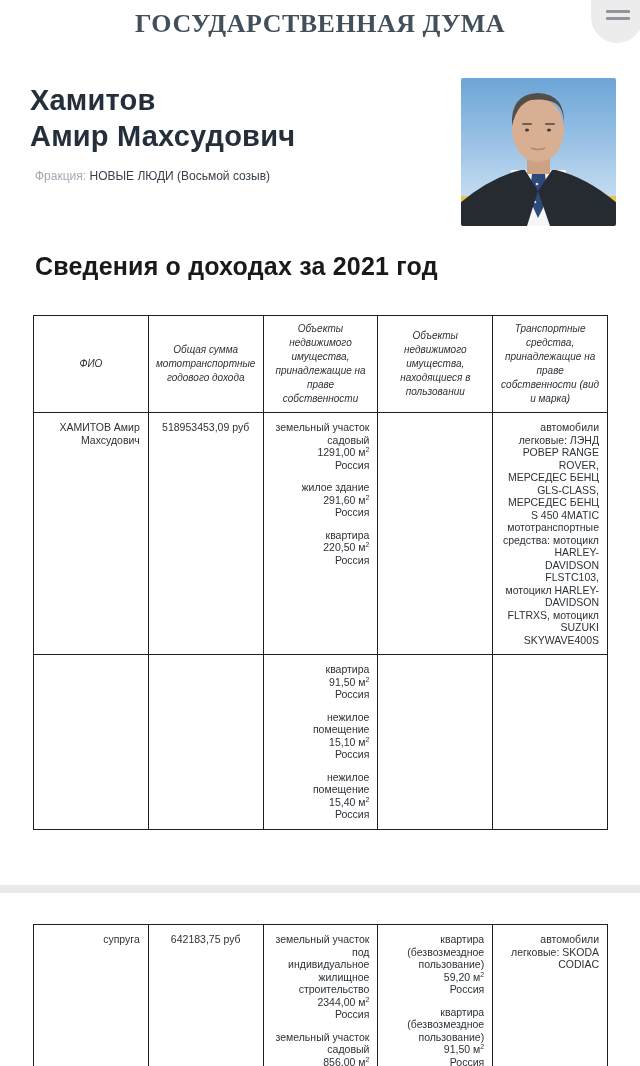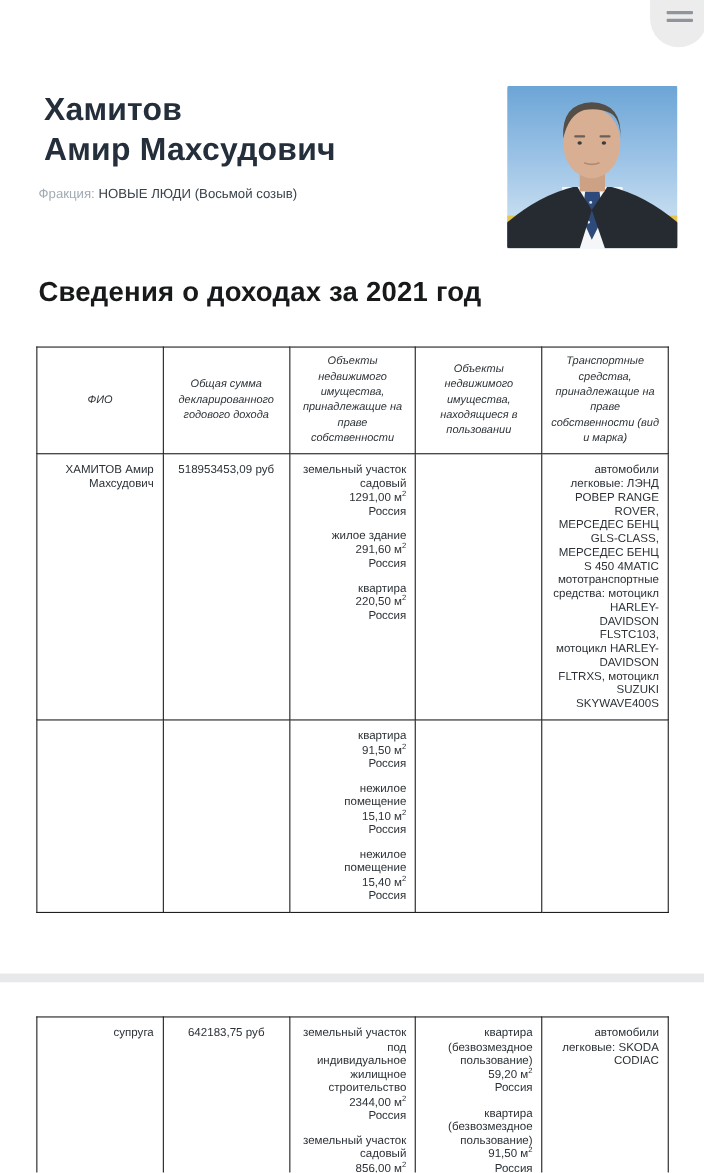--- a/index.html
+++ b/index.html
@@ -30,21 +30,21 @@
   .menu-icon { position:absolute; left:15px; top:21px; width:24px; height:11px; }
   .menu-icon i {
     position:absolute; left:0; width:24px; height:3px;
     background:#8f959b; border-radius:1px;
   }
   .menu-icon i:nth-child(1){ top:0; }
   .menu-icon i:nth-child(2){ top:7px; }
 
   
   .deputy-name {
-    position:absolute; top:82px; left:40px;
+    position:absolute; top:82px; left:30px;
     font-size:29px; font-weight:700; line-height:36px;
     color:#242f3b; letter-spacing:0.2px; margin:0;
   }
   .fraction { position:absolute; top:169px; left:35px; font-size:12px; }
   .fraction .fr-label { color:#a2abb3; }
   .fraction .fr-value { color:#39424b; }
 
   .photo {
     position:absolute; top:78px; right:24px;
     width:155px; height:148px; border-radius:2px; overflow:hidden;
@@ -83,20 +83,21 @@
   
   .page-sep {
     position:absolute; top:885px; left:0;
     width:640px; height:8px; background:#e8e9ea;
   }
 </style>
 </head>
 <body>
 
 <div class="logo">
+  <div class="logo-title">ГОСУДАРСТВЕННАЯ ДУМА</div>
 </div>
 
 <button class="menu-btn">
   <span class="menu-icon">
       <i></i>
       <i></i>
     </span>
 </button>
 
 <h1 class="deputy-name">
@@ -144,21 +145,21 @@
   </svg>
 </div>
 
 <h2 class="section-title">Сведения о доходах за 2021 год</h2>
 
 <div class="tbl-wrap-1">
   <table class="decl">
     <thead>
       <tr id="main-head-row">
           <th>ФИО</th>
-          <th>Общая сумма декларированного годового дохода</th>
+          <th>Общая сумма мототранспортные годового дохода</th>
           <th>Объекты недвижимого имущества, принадлежащие на праве собственности</th>
           <th>Объекты недвижимого имущества, находящиеся в пользовании</th>
           <th>Транспортные средства, принадлежащие на праве собственности (вид и марка)</th>
         </tr>
     </thead>
     <tbody id="main-body">
         <tr class="row-1">
           <td>ХАМИТОВ Амир Махсудович</td>
           <td class="c-income">518953453,09 руб</td>
           <td>

